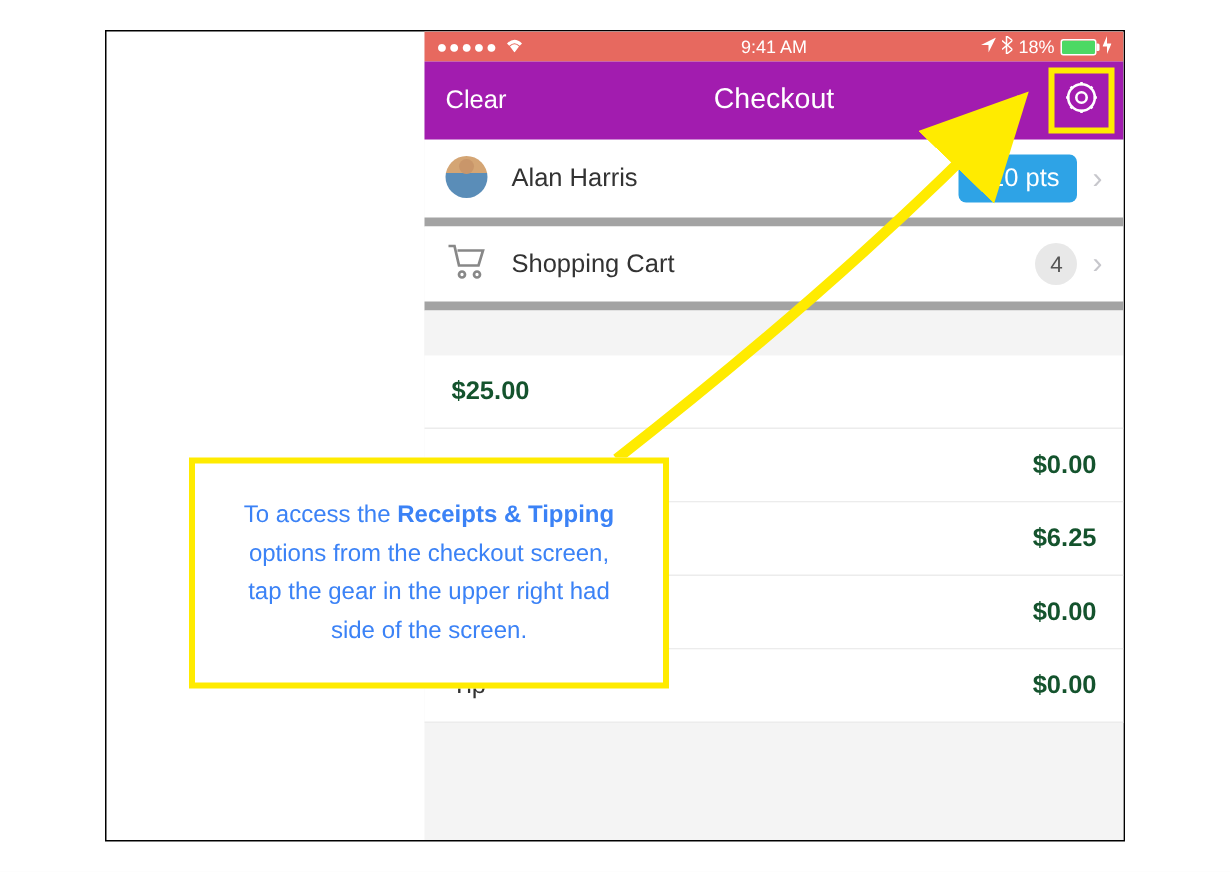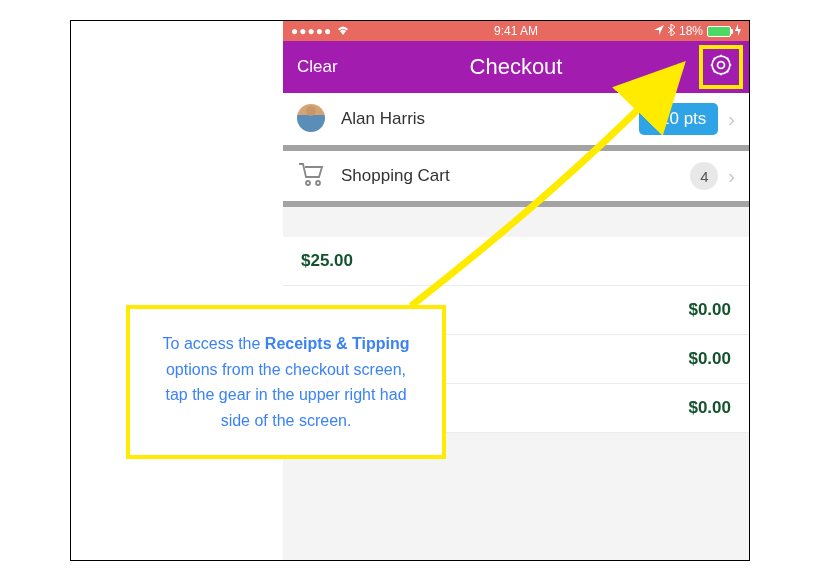--- a/index.html
+++ b/index.html
@@ -33,21 +33,21 @@
       width: 2px; height: 5px; background: #fff; border-radius: 0 1px 1px 0;
     }
     .nav-bar {
       height: 52px; background: #a21caf; color: #fff;
       display: flex; align-items: center; justify-content: space-between;
       padding: 0 14px; position: relative;
     }
     .nav-clear { font-size: 17px; font-weight: 400; }
     .nav-title {
       position: absolute; left: 50%; transform: translateX(-50%);
-      font-size: 22px; font-weight: 500;
+      font-size: 19px; font-weight: 500;
     }
     .gear-highlight {
       position: absolute; right: 6px; top: 4px;
       width: 44px; height: 44px;
       border: 4px solid #ffeb00; background: rgba(255,235,0,0); z-index: 10;
       display: flex; align-items: center; justify-content: center;
     }
     .row {
       background: #fff; border-bottom: 6px solid #a3a3a3;
       display: flex; align-items: center; padding: 10px 14px;
@@ -171,20 +171,24 @@
       </div>
 
       <div class="section-gap"></div>
 
       <div class="line-row">
         <span class="line-amount">$25.00</span>
       </div>
       <div class="line-row">
         <span></span>
         <span class="line-amount">$0.00</span>
+      </div>
+      <div class="line-row">
+        <span></span>
+        <span class="line-amount">$6.25</span>
       </div>
       <div class="line-row">
         <span></span>
         <span class="line-amount">$0.00</span>
       </div>
       <div class="line-row">
         <span>Tip</span>
         <span class="line-amount">$0.00</span>
       </div>
 

